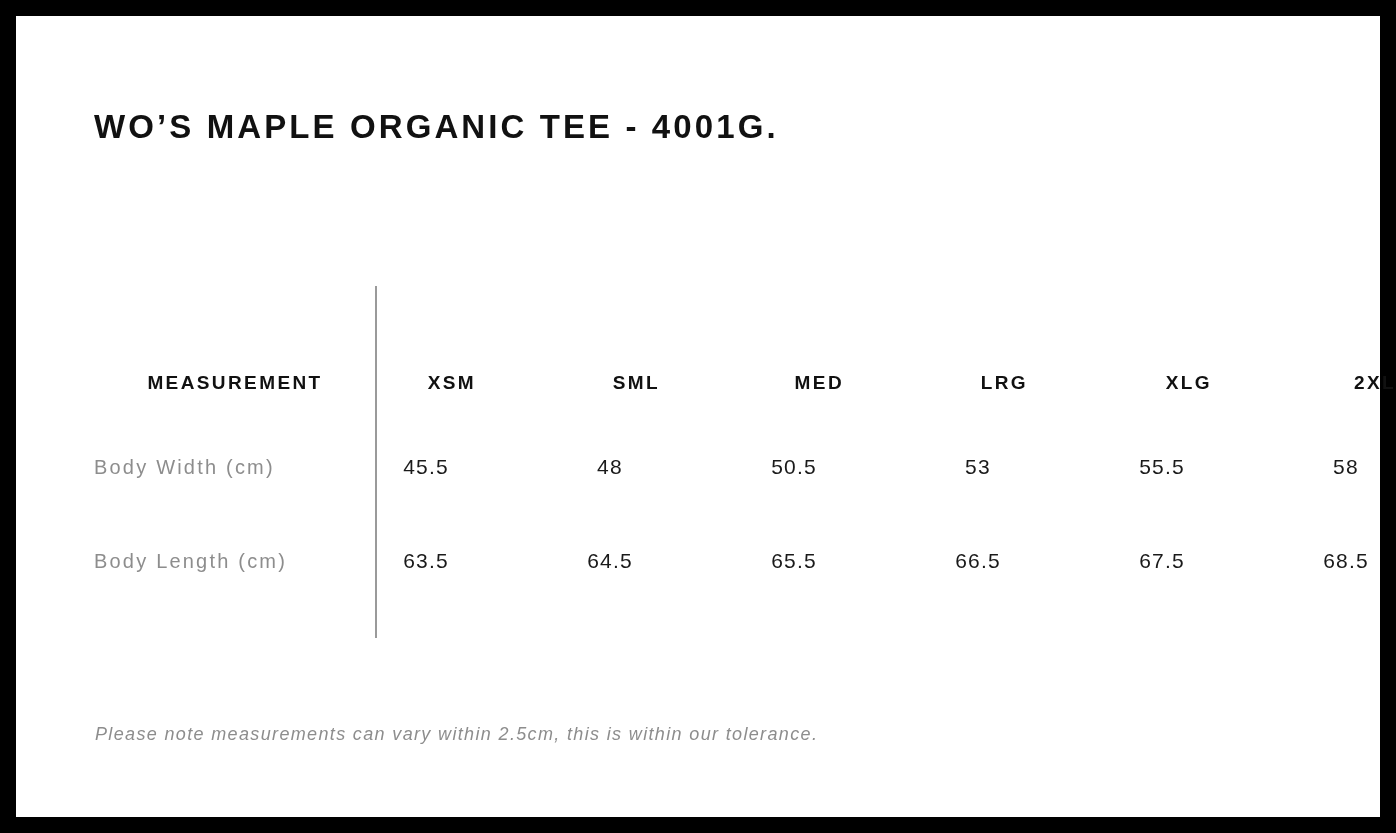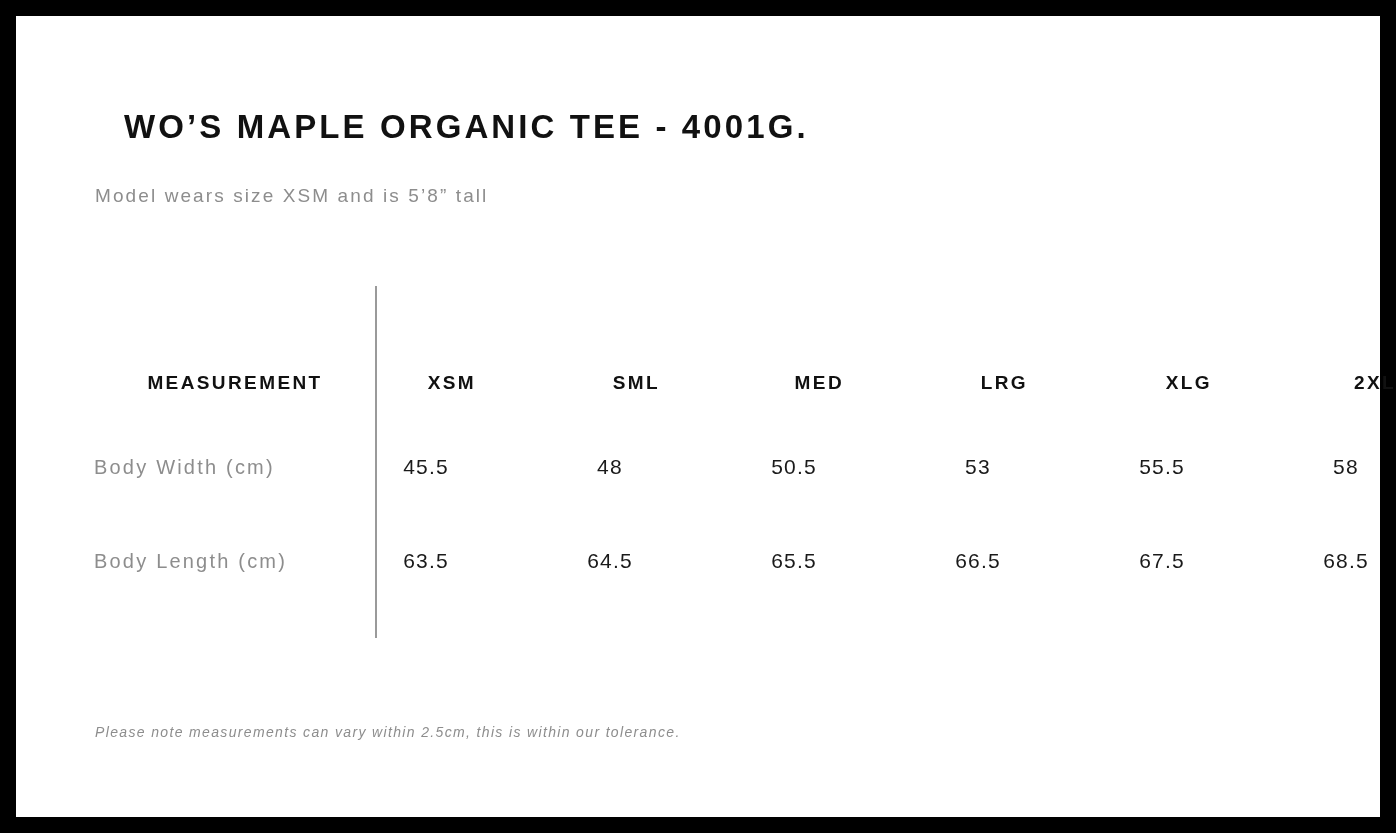--- a/index.html
+++ b/index.html
@@ -24,21 +24,20 @@
   }
   .title {
     position: absolute;
     left: 78px;
     top: 92px;
     font-size: 33px;
     font-weight: bold;
     letter-spacing: 3.1px;
     color: #111111;
     white-space: nowrap;
-    margin-left: 30px;
   }
   .subtitle {
     position: absolute;
     left: 79px;
     top: 169px;
     font-size: 19px;
     letter-spacing: 2.1px;
     color: #8d8d8d;
     white-space: nowrap;
   }
@@ -104,35 +103,34 @@
   .td-val {
     text-align: center;
     font-size: 21px;
     letter-spacing: 1.2px;
     color: #1a1a1a;
   }
   .footnote {
     position: absolute;
     left: 79px;
     top: 708px;
-    font-size: 14px;
+    font-size: 18px;
     font-style: italic;
     letter-spacing: 1.35px;
     color: #8d8d8d;
     white-space: nowrap;
   }
 </style>
 </head>
 <body>
 
 <div class="frame">
 
   <div class="title">WO’S MAPLE ORGANIC TEE - 4001G.</div>
 
-  <div class="subtitle">Model wears size XSM and is 5’8” tall</div>
 
   <div class="divider-vertical"></div>
 
   <div class="table">
     <table>
       <colgroup>
         <col class="c-label">
         <col class="c-val">
         <col class="c-pad">
         <col class="c-val">

